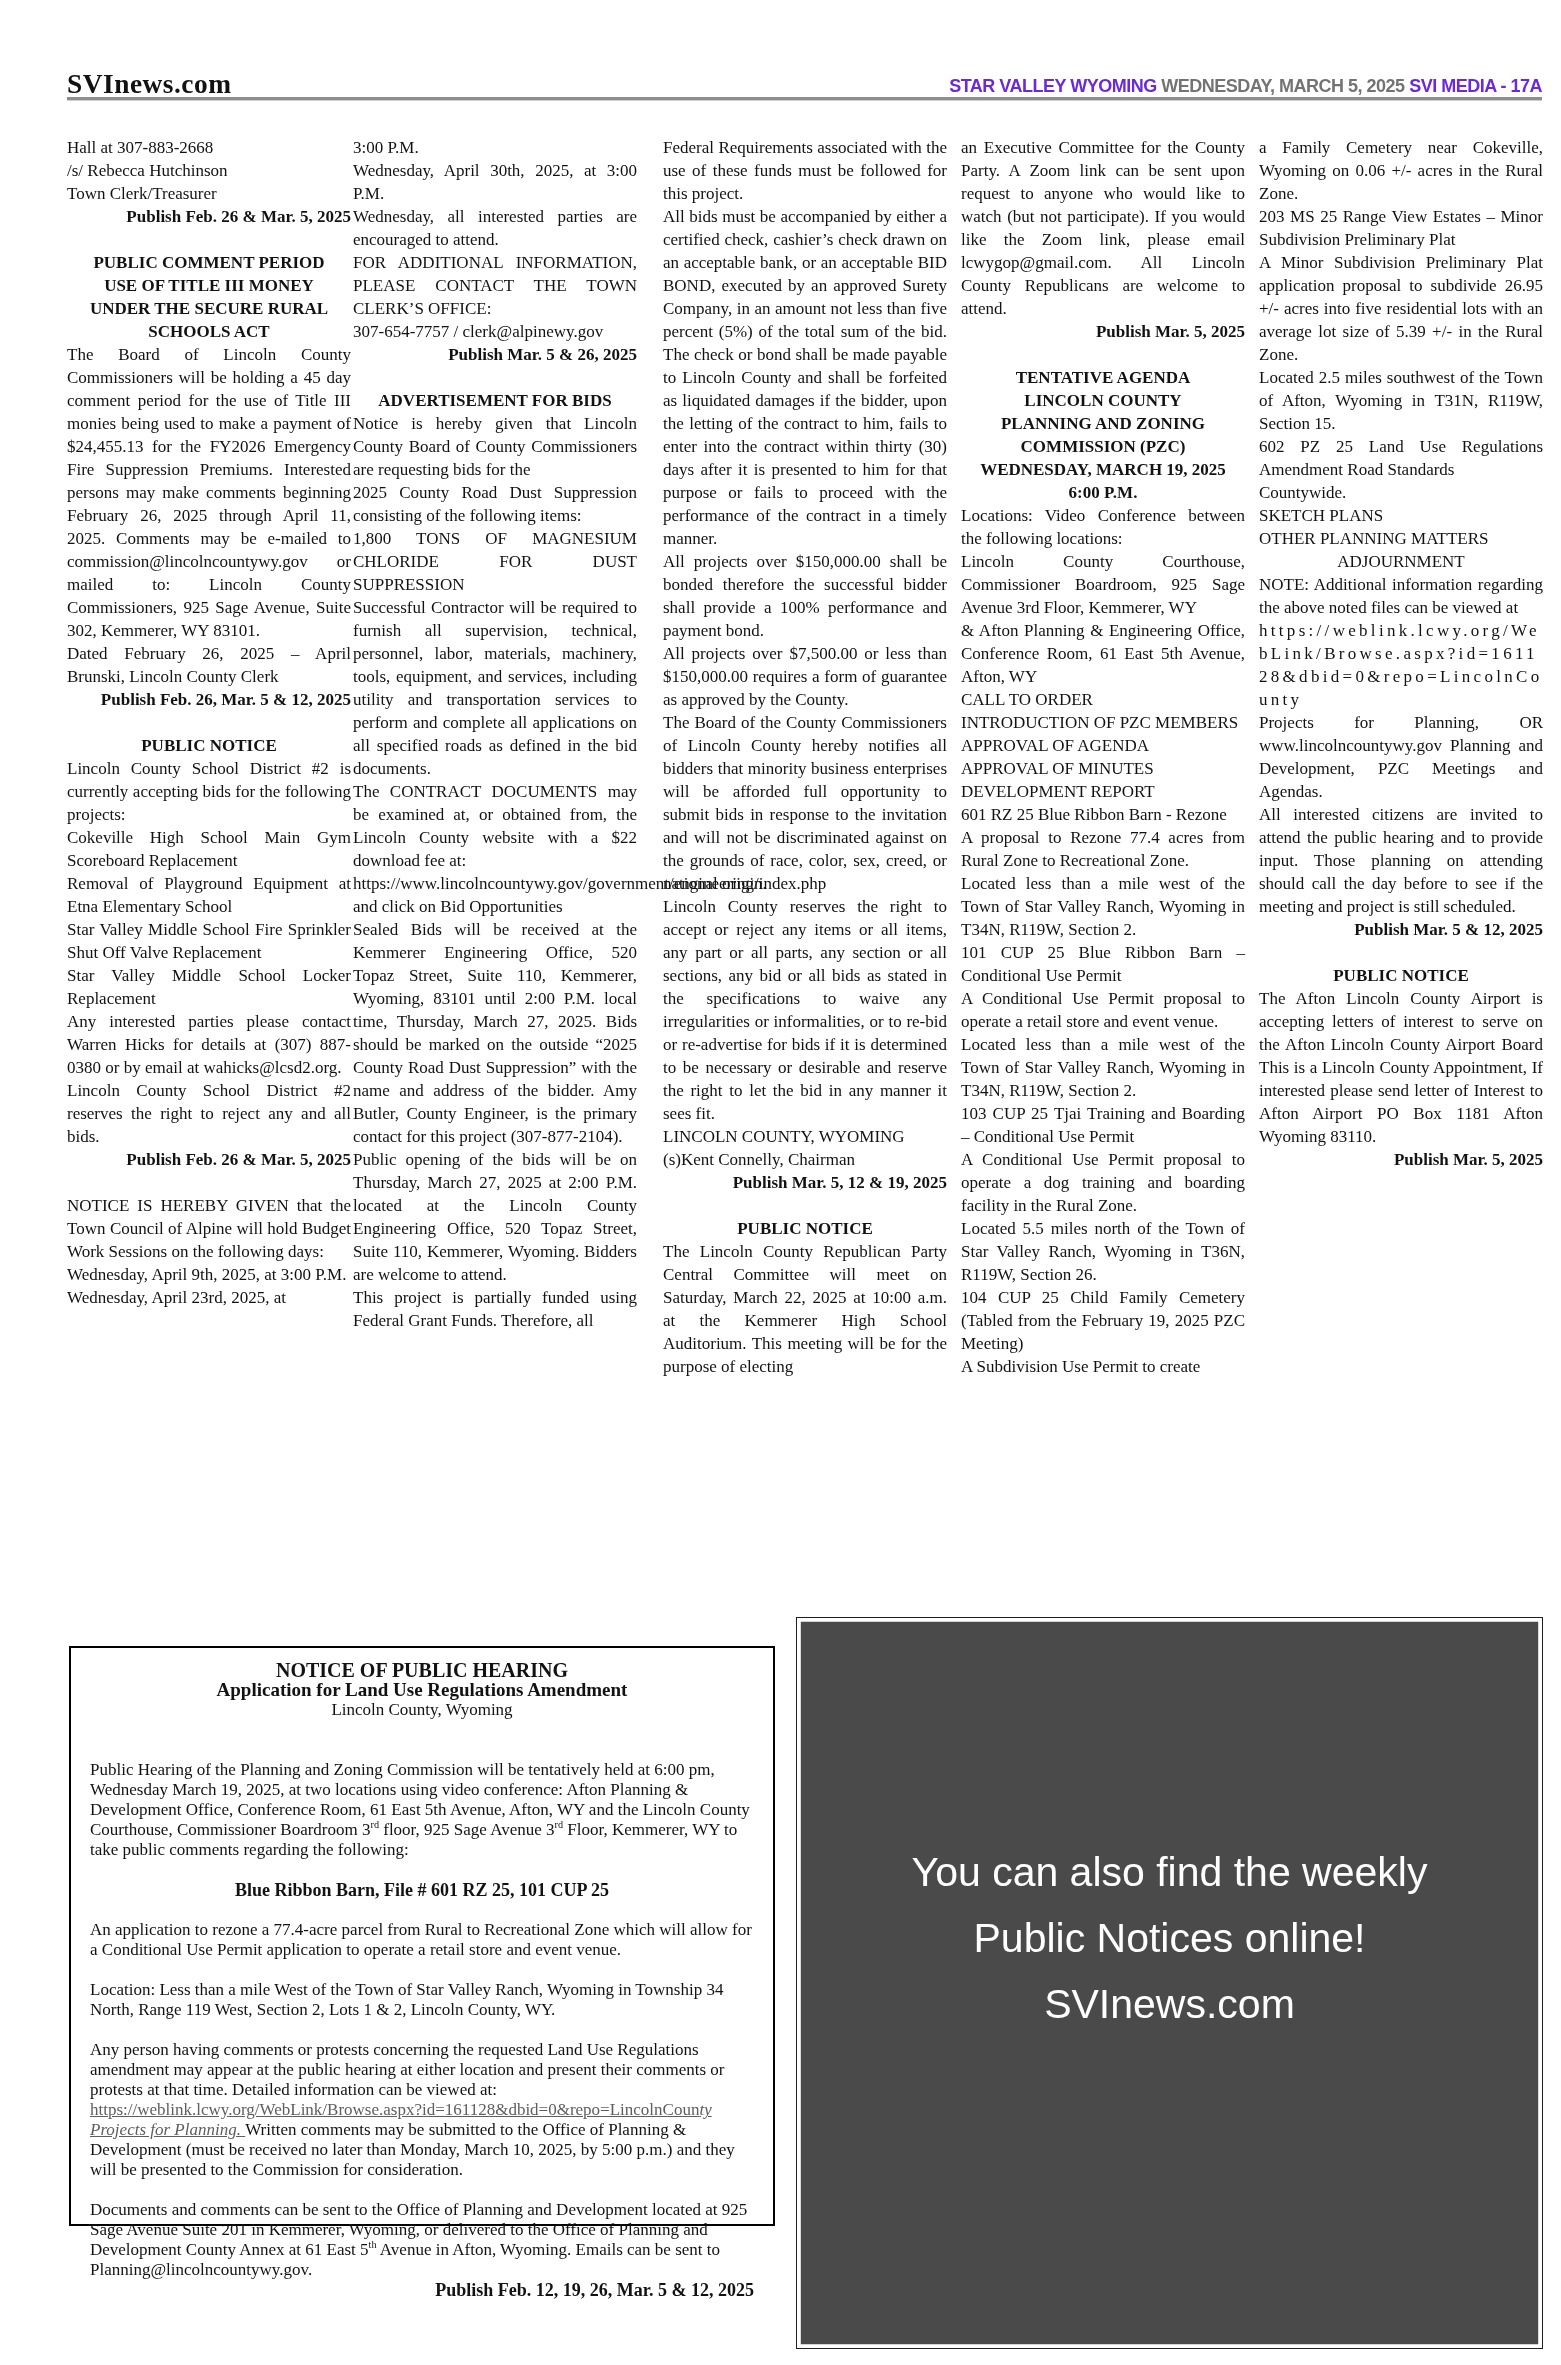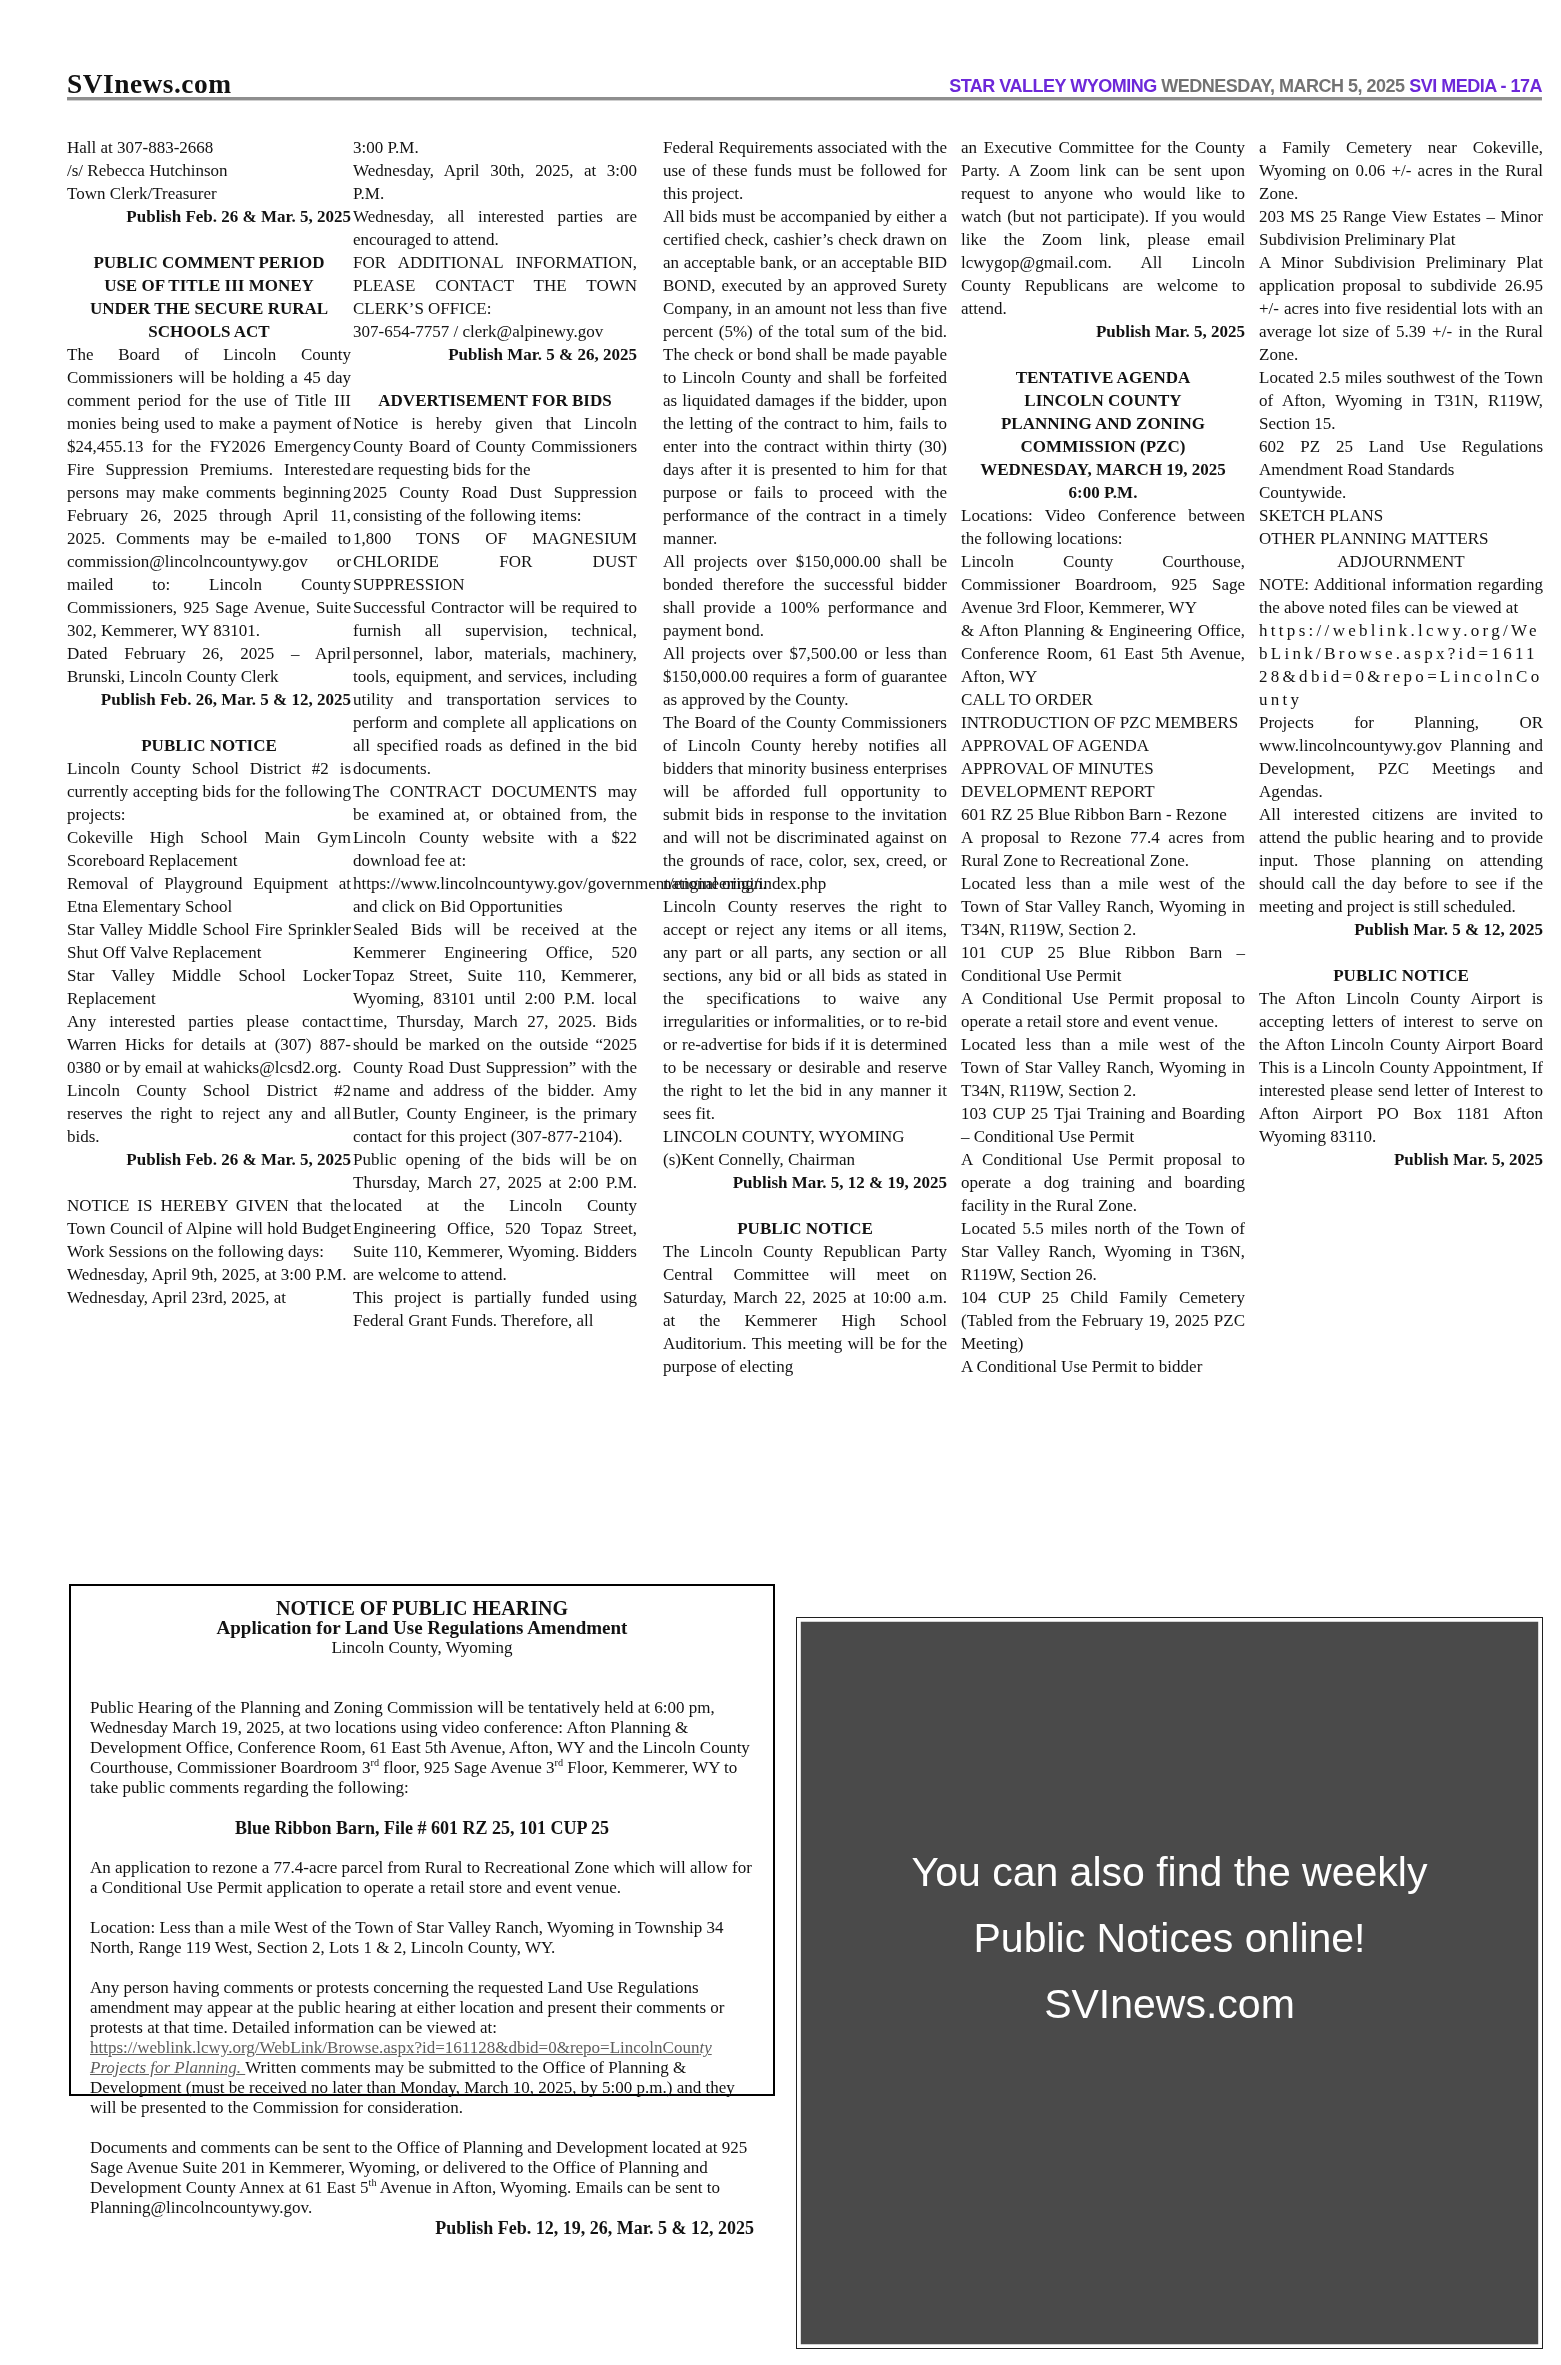--- a/index.html
+++ b/index.html
@@ -32,21 +32,21 @@
   .col-1 { left:67px; }  .col-2 { left:353px; }  .col-3 { left:663px; }
   .col-4 { left:961px; } .col-5 { left:1259px; }
   .blk.p   { text-align:justify; }
   .blk.pc  { text-align:center; }
   .blk.h   { font-weight:bold; text-align:center; white-space:pre-line; }
   .blk.pub { font-weight:bold; text-align:right; }
   .blk.sp  { height:23px; }
   .blk.url { word-break:break-all; letter-spacing:3.3px; }
   
   .nb {
-    position:absolute; left:69px; top:1584px; width:706px; height:512px;
+    position:absolute; left:69px; top:1646px; width:706px; height:580px;
     border:2.8px solid #000; box-sizing:border-box; padding:12.3px 19px 4.7px 19px;
     font-size:17px; line-height:20px;
   }
   .nb .blk.p   { text-align:left; }
   .nb .blk.h1  { font-weight:bold; text-align:center; font-size:20px; }
   .nb .blk.h2  { font-weight:bold; text-align:center; font-size:19px; }
   .nb .blk.sub { text-align:center; }
   .nb .blk.bc  { font-weight:bold; text-align:center; font-size:18px; }
   .nb .blk.pub { font-weight:bold; text-align:right; font-size:18px; }
   .nb .blk.sp  { height:20px; }
@@ -161,21 +161,21 @@
       <div class="blk p">601 RZ 25 Blue Ribbon Barn - Rezone</div>
       <div class="blk p">A proposal to Rezone 77.4 acres from Rural Zone to Recreational Zone.</div>
       <div class="blk p">Located less than a mile west of the Town of Star Valley Ranch, Wyoming in T34N, R119W, Section 2.</div>
       <div class="blk p">101 CUP 25 Blue Ribbon Barn – Conditional Use Permit</div>
       <div class="blk p">A Conditional Use Permit proposal to operate a retail store and event venue.</div>
       <div class="blk p">Located less than a mile west of the Town of Star Valley Ranch, Wyoming in T34N, R119W, Section 2.</div>
       <div class="blk p">103 CUP 25 Tjai Training and Boarding – Conditional Use Permit</div>
       <div class="blk p">A Conditional Use Permit proposal to operate a dog training and boarding facility in the Rural Zone.</div>
       <div class="blk p">Located 5.5 miles north of the Town of Star Valley Ranch, Wyoming in T36N, R119W, Section 26.</div>
       <div class="blk p">104 CUP 25 Child Family Cemetery (Tabled from the February 19, 2025 PZC Meeting)</div>
-      <div class="blk p">A Conditional Use Permit to bidder</div>
+      <div class="blk p">A Subdivision Use Permit to create</div>
     </div>
   <div class="col col-5">
       <div class="blk p">a Family Cemetery near Cokeville, Wyoming on 0.06 +/- acres in the Rural Zone.</div>
       <div class="blk p">203 MS 25 Range View Estates – Minor Subdivision Preliminary Plat</div>
       <div class="blk p">A Minor Subdivision Preliminary Plat application proposal to subdivide 26.95 +/- acres into five residential lots with an average lot size of 5.39 +/- in the Rural Zone.</div>
       <div class="blk p">Located 2.5 miles southwest of the Town of Afton, Wyoming in T31N, R119W, Section 15.</div>
       <div class="blk p">602 PZ 25 Land Use Regulations Amendment Road Standards</div>
       <div class="blk p">Countywide.</div>
       <div class="blk p">SKETCH PLANS</div>
       <div class="blk p">OTHER PLANNING MATTERS</div>

